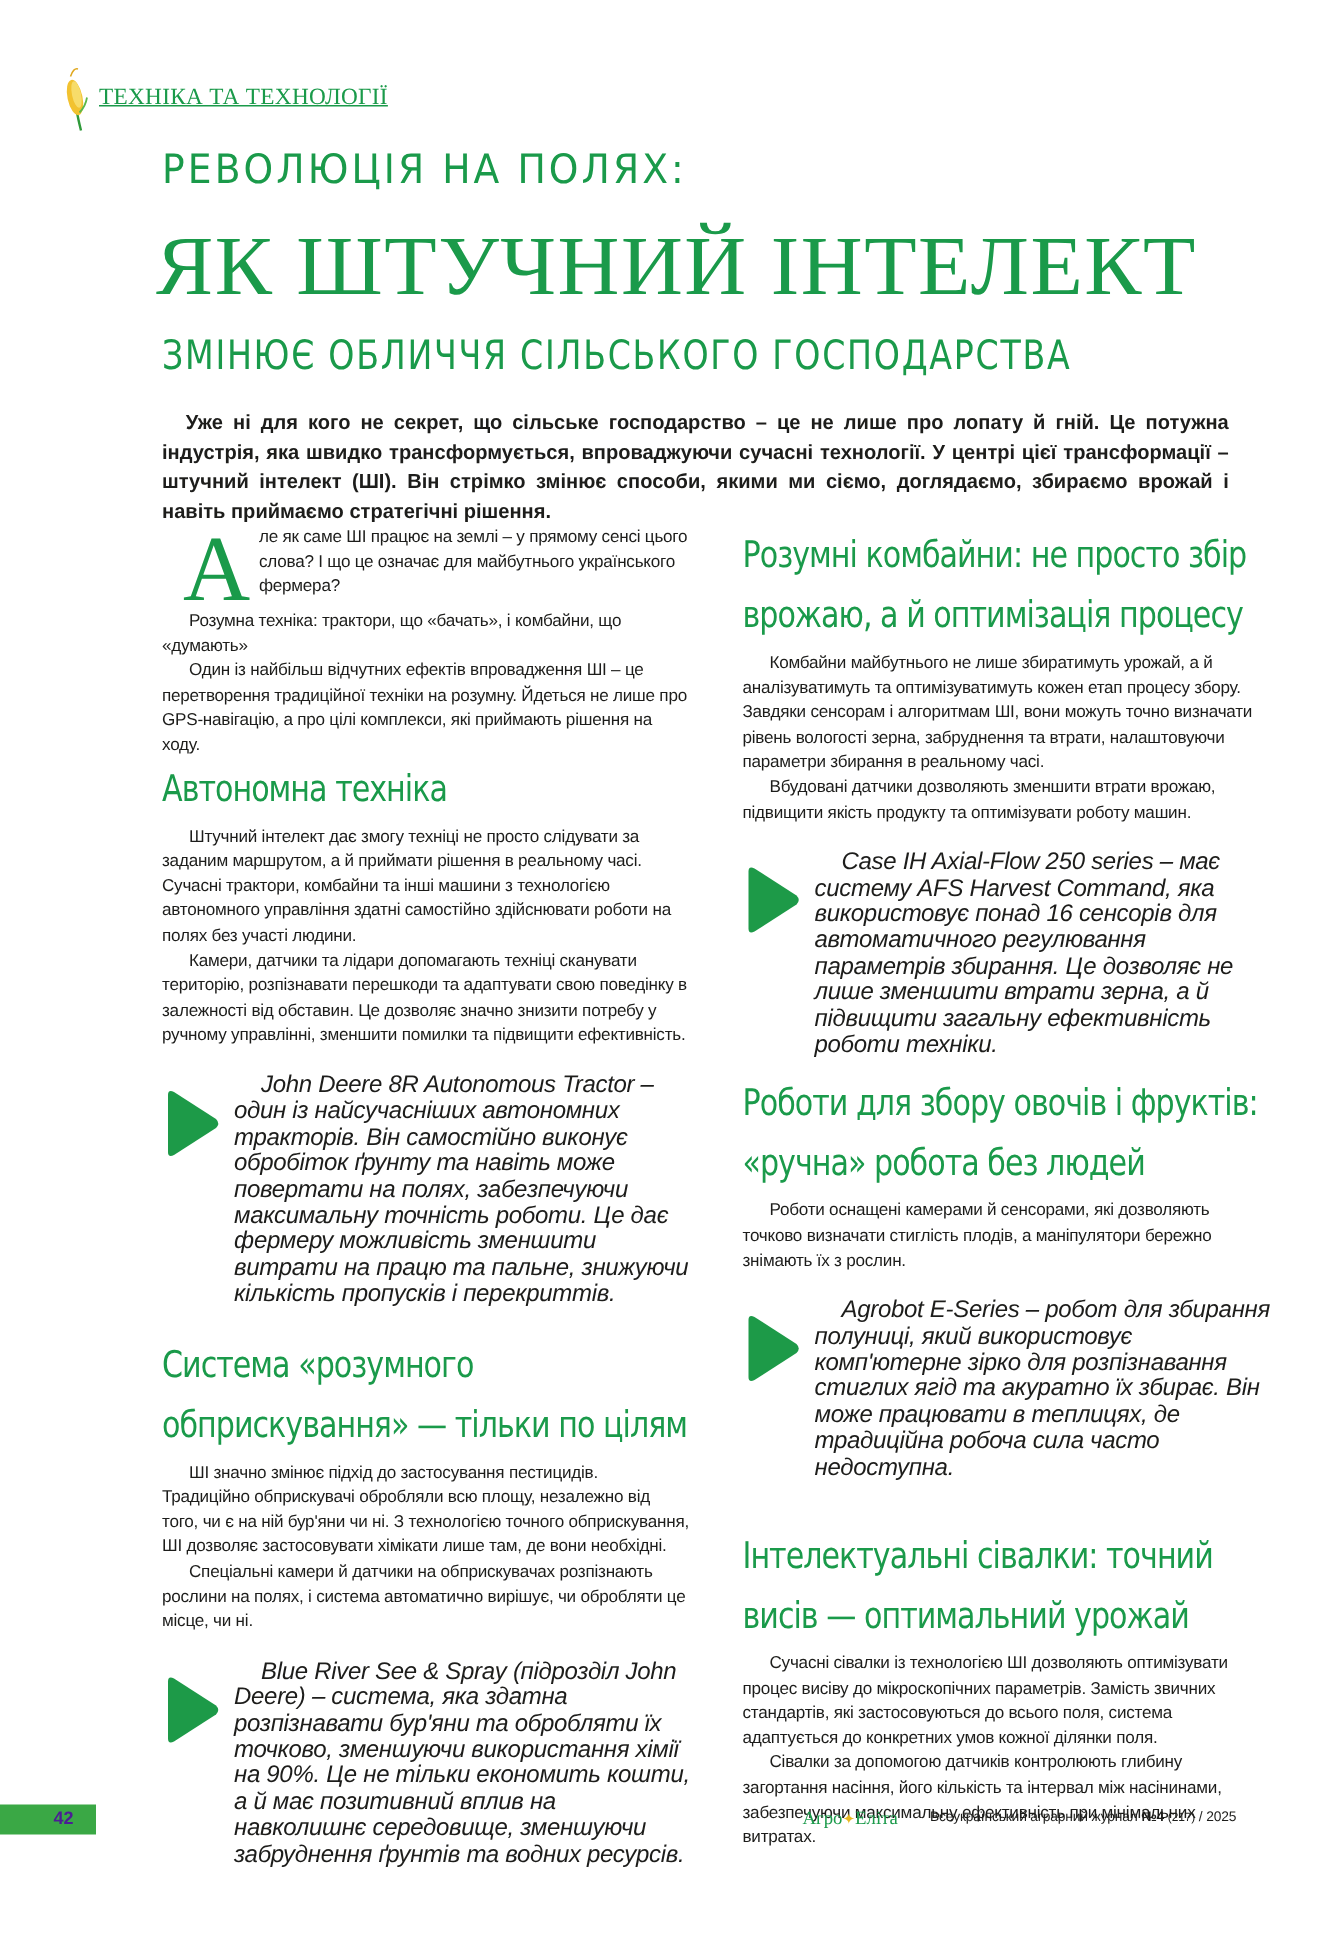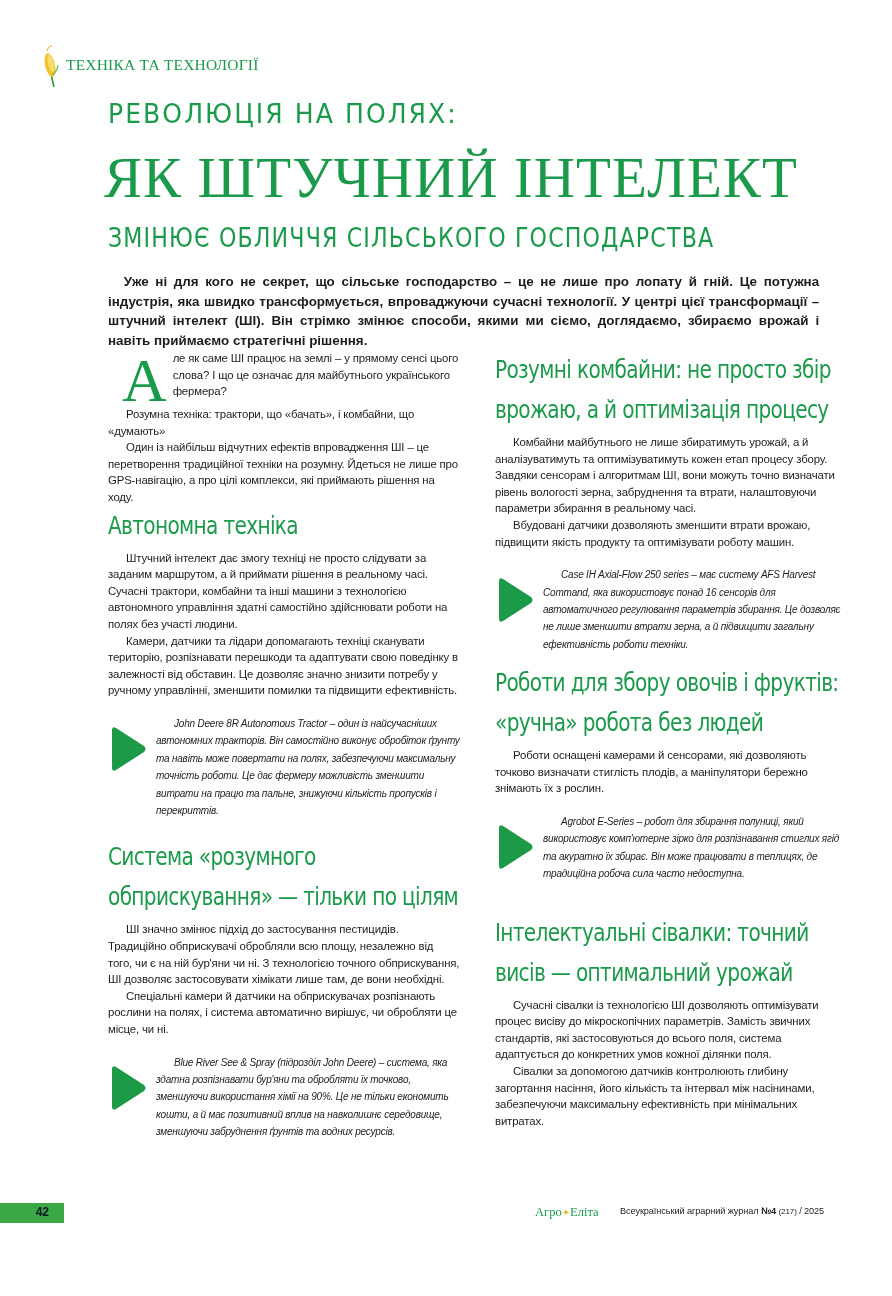--- a/index.html
+++ b/index.html
@@ -1,21 +1,21 @@
 <!DOCTYPE html>
 <html><head>
 <meta charset="utf-8">
 <style>
   * { box-sizing: border-box; margin: 0; padding: 0; }
   html, body { width: 892px; height: 1296px; background: #ffffff; overflow: hidden; }
   body { position: relative; font-family: "Liberation Sans", sans-serif; color: #1d1d1b; }
 
   .section-header { position: absolute; left: 40px; top: 42px; height: 50px; display: flex; align-items: center; }
   .wheat-icon { width: 22px; height: 48px; margin-right: 4px; }
-  .section-label { font-family: "Liberation Serif", serif; font-size: 15.5px; color: #1a9a4a; letter-spacing: 0.2px; margin-top: -4px; }
+  .section-label { font-family: "Liberation Serif", serif; font-size: 15.5px; color: #1a9a4a; letter-spacing: 0.2px; margin-top: -4px; text-decoration: underline; }
 
   .kicker { position: absolute; left: 108px; top: 98px; font-family: "DejaVu Sans", sans-serif; font-size: 27px; color: #1a9a4a; letter-spacing: 2.2px; font-weight: normal; transform: scaleX(0.93); transform-origin: left; white-space: nowrap; }
   .headline { position: absolute; left: 104px; top: 146px; font-family: "Liberation Serif", serif; font-size: 56px; color: #1a9a4a; letter-spacing: 1px; white-space: nowrap; transform: scaleX(1.02); transform-origin: left; }
   .subhead { position: absolute; left: 108px; top: 222px; font-family: "DejaVu Sans", sans-serif; font-size: 27px; color: #1a9a4a; letter-spacing: 1.4px; white-space: nowrap; transform: scaleX(0.82); transform-origin: left; }
 
   .lead { position: absolute; left: 108px; top: 272px; width: 722px; font-family: "Liberation Sans Narrow", "Liberation Sans", sans-serif; font-weight: bold; font-size: 13.6px; line-height: 19.6px; text-align: justify; text-indent: 16px; transform: scaleX(0.985); transform-origin: left; }
 
   .col { position: absolute; top: 350px; width: 352px; }
   .col-left { left: 108px; }
   .col-right { left: 495px; }
@@ -23,24 +23,24 @@
   .body-p { font-size: 11.4px; line-height: 16.6px; text-indent: 18px; letter-spacing: -0.15px; }
   .body-p.no-indent { text-indent: 0; }
 
   .intro { position: relative; }
   .dropcap { float: left; font-family: "Liberation Serif", serif; font-size: 62px; line-height: 52px; color: #1a9a4a; margin: 4px 6px 0 14px; height: 52px; }
 
   .h2 { font-family: "DejaVu Sans", sans-serif; font-size: 24.5px; line-height: 40px; color: #1a9a4a; font-weight: normal; letter-spacing: -0.8px; transform: scaleX(0.82); transform-origin: left; white-space: nowrap; margin-bottom: 4px; }
 
   .callout { display: flex; align-items: flex-start; margin: 16px 0 10px 0; }
   .play-icon { flex: 0 0 40px; width: 40px; height: 48px; margin-top: 10px; margin-right: 8px; }
-  .callout-text { font-style: italic; font-size: 10px; line-height: 17.4px; text-indent: 18px; letter-spacing: -0.2px; color: #1d1d1b; }
+  .callout-text { font-style: italic; font-size: 16px; line-height: 17.4px; text-indent: 18px; letter-spacing: -0.2px; color: #1d1d1b; }
 
   .footer-page { position: absolute; left: 0; top: 1203px; width: 64px; height: 20px; background: #3aa845; }
-  .footer-page span { position: absolute; right: 15px; top: 2px; color: #0f172a; font-weight: bold; font-size: 12px; margin-left: 28px; }
+  .footer-page span { position: absolute; right: 15px; top: 2px; color: #4c1d95; font-weight: bold; font-size: 12px; margin-left: 28px; }
   .footer-logo { position: absolute; left: 535px; top: 1205px; font-family: "Liberation Serif", serif; font-size: 12.5px; color: #1a9a4a; }
   .footer-logo .spark { color: #e8b820; font-size: 10px; }
   .footer-journal { position: absolute; left: 620px; top: 1206px; font-size: 9.2px; color: #1d1d1b; letter-spacing: -0.1px; }
   .footer-journal b { font-weight: bold; }
   .footer-journal .small { font-size: 8px; }
 </style>
 </head>
 <body>
 
 <div class="section-header">

